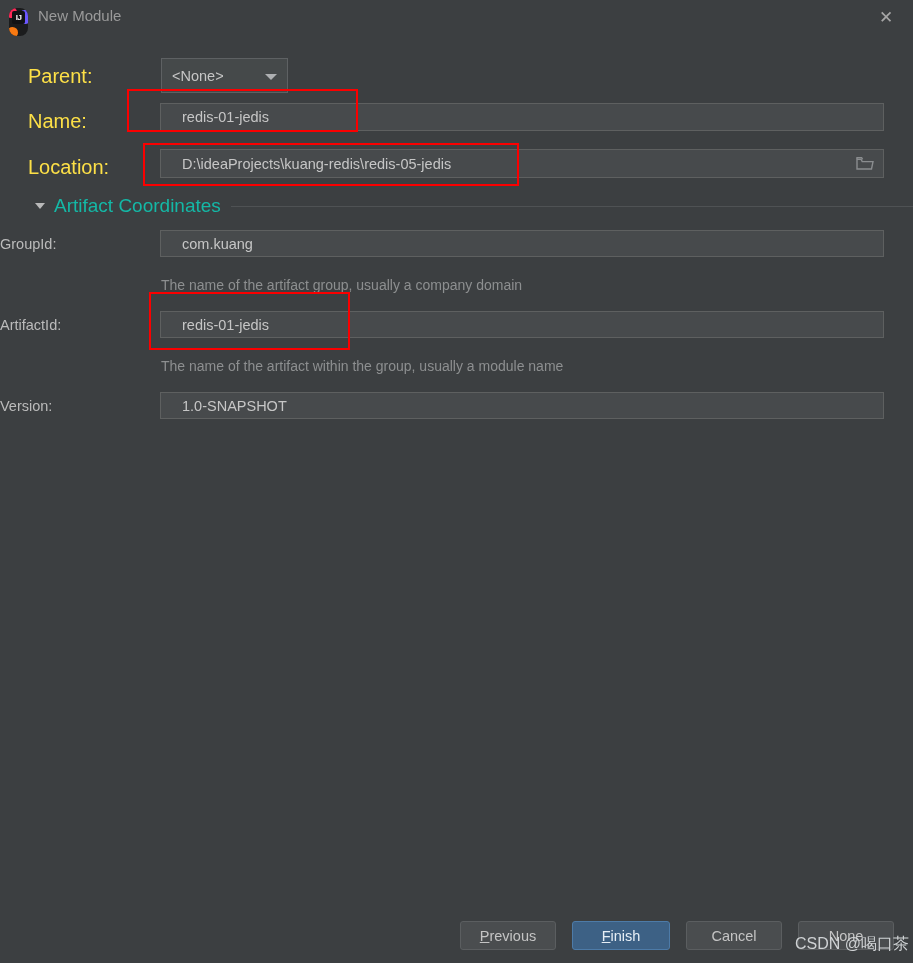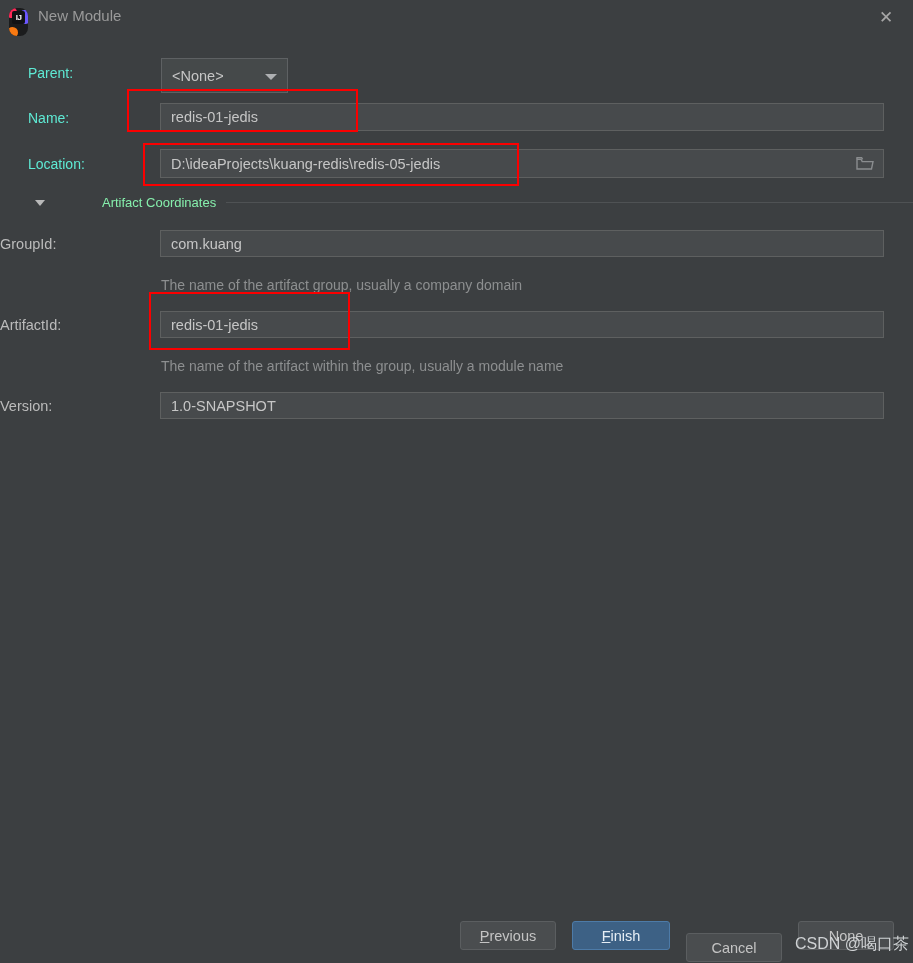--- a/index.html
+++ b/index.html
@@ -73,41 +73,41 @@
     right: 14px; top: 7px;
     width: 26px; height: 22px;
     color: #a6a6a6;
     font-size: 17px;
     line-height: 22px;
     text-align: center;
     cursor: pointer;
   }
   .lbl {
     position: absolute;
-    font-size: 14px;
-    color: #5eead4;
+    font-size: 20px;
+    color: #fde047;
     white-space: nowrap;
   }
   .lbl-right {
     position: absolute;
     font-size: 14.5px;
     color: #bbbbbb;
     white-space: nowrap;
     text-align: left;
   }
   .field {
     position: absolute;
     background: #474a4c;
     border: 1px solid #5e6060;
     box-sizing: border-box;
     color: #c6c6c6;
     font-size: 14.5px;
     display: flex;
     align-items: center;
-    padding-left: 10px;
+    padding-left: 21px;
     white-space: nowrap;
     overflow: hidden;
   }
   .combo {
     position: absolute;
     background: #45494a;
     border: 1px solid #5e6163;
     box-sizing: border-box;
     color: #c6c6c6;
     font-size: 14.5px;
@@ -149,24 +149,23 @@
   }
   .section .tri {
     width: 0; height: 0;
     border-left: 5.5px solid transparent;
     border-right: 5.5px solid transparent;
     border-top: 6px solid #b9b9b9;
     margin-right: 9px;
     cursor: pointer;
   }
   .section .sec-title {
-    font-size: 13px;
-    color: #86efac;
-    white-space: nowrap;
-    margin-left: 48px;
+    font-size: 19px;
+    color: #14b8a6;
+    white-space: nowrap;
   }
   .section .sec-line {
     flex: 1;
     height: 1px;
     background: #4f5254;
     margin-left: 10px;
   }
 
   
   .btn {
@@ -268,21 +267,21 @@
 </div>
 
 <div class="btn" style="left:460px; top:921px; width:96px;">
   <span class="mn">P</span>
     <span>revious</span>
 </div>
 <div class="btn primary" style="left:572px; top:921px; width:98px;">
   <span class="mn">F</span>
     <span>inish</span>
 </div>
-<div class="btn" style="left:686px; top:921px; width:96px;margin-top:12px;">
+<div class="btn" style="left:686px; top:921px; width:96px;">
   <span>Cancel</span>
 </div>
 <div class="btn" style="left:798px; top:921px; width:96px;">
   <span>None</span>
 </div>
 
 <div class="annot" style="left:127px; top:89px; width:231px; height:43px;"></div>
 <div class="annot" style="left:143px; top:143px; width:376px; height:43px;"></div>
 <div class="annot" style="left:149px; top:292px; width:201px; height:58px;"></div>
 

